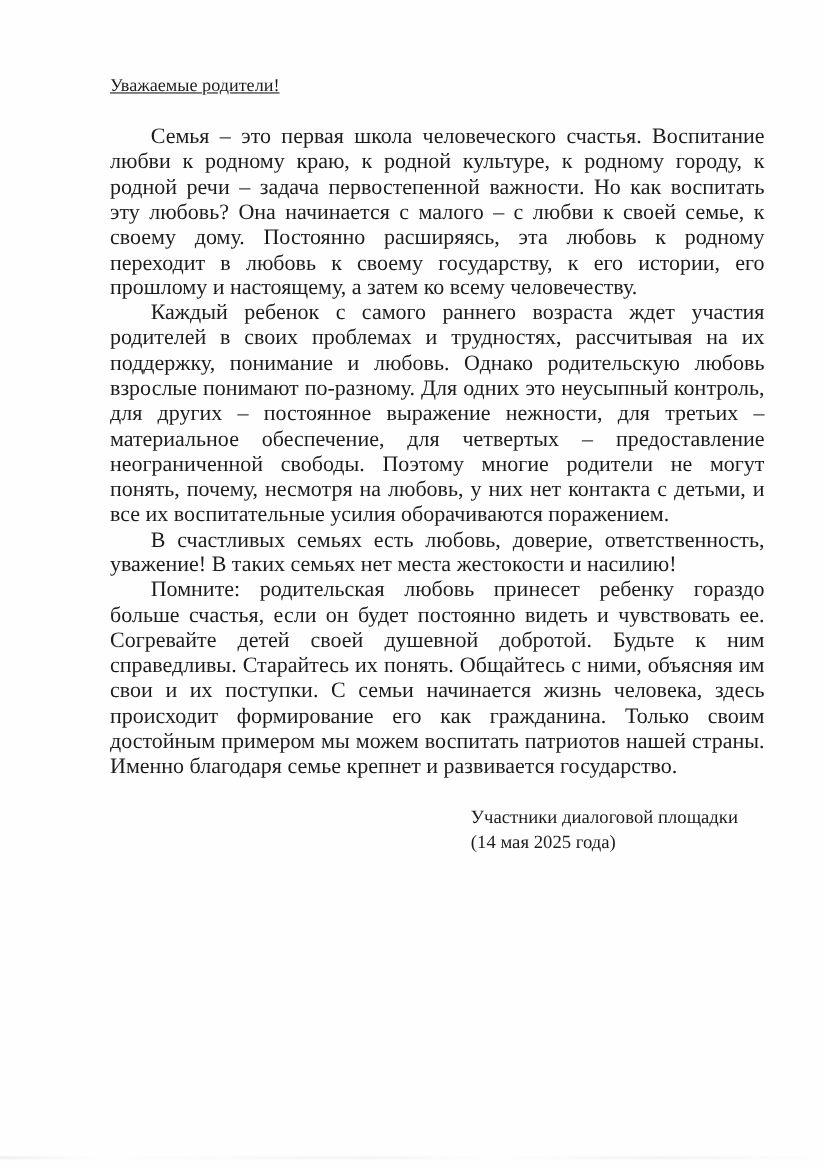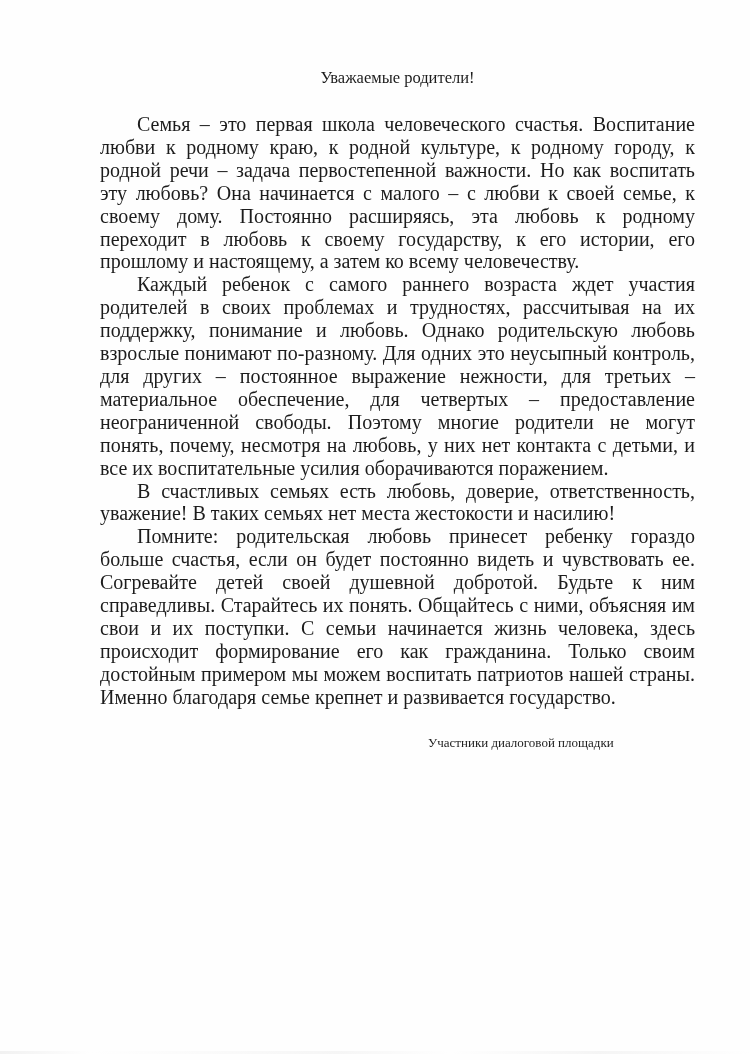--- a/index.html
+++ b/index.html
@@ -19,34 +19,34 @@
     background: #fefefe;
     padding: 66px 55px 0 100px;
     font-family: "Liberation Serif", serif;
     color: #1c1c1c;
     position: relative;
   }
   .doc-title {
     font-size: 16.5px;
     font-weight: normal;
     line-height: 23px;
-    text-align: center;
     margin: 0 0 24px 0;
+    text-decoration: underline;
   }
   .doc-body p {
     margin: 0;
     font-size: 20px;
     line-height: 22.9px;
     text-align: justify;
     text-indent: 37px;
   }
   .signature {
     margin-top: 22px;
     margin-left: 328px;
-    font-size: 13px;
+    font-size: 17px;
     line-height: 23.5px;
   }
   .signature div {
     white-space: nowrap;
   }
   
   .scan-noise {
     position: absolute;
     left: 0;
     bottom: 6px;
@@ -67,17 +67,18 @@
 
   <div class="doc-body">
     <p>Семья – это первая школа человеческого счастья.  Воспитание любви к родному краю, к родной культуре, к родному городу, к родной речи – задача первостепенной важности. Но как воспитать эту любовь? Она начинается с малого – с любви к своей семье, к своему дому. Постоянно расширяясь, эта любовь к родному переходит в любовь к своему государству, к его истории, его прошлому и настоящему, а затем ко всему человечеству.</p>
     <p>Каждый ребенок с самого раннего возраста ждет участия родителей в своих проблемах и трудностях, рассчитывая на их поддержку, понимание и любовь. Однако родительскую любовь взрослые понимают по-разному. Для одних это неусыпный контроль, для других – постоянное выражение нежности, для третьих – материальное обеспечение, для четвертых – предоставление неограниченной свободы. Поэтому многие родители не могут понять, почему, несмотря на любовь, у них нет контакта с детьми, и все их воспитательные усилия оборачиваются поражением.</p>
     <p>В счастливых семьях есть любовь, доверие, ответственность, уважение! В таких семьях нет места жестокости и насилию!</p>
     <p>Помните: родительская любовь принесет ребенку гораздо больше счастья, если он будет постоянно видеть и чувствовать ее. Согревайте детей своей душевной добротой. Будьте к ним справедливы. Старайтесь их понять. Общайтесь с ними, объясняя им свои и их поступки. С семьи начинается жизнь человека, здесь происходит формирование его как гражданина. Только своим достойным примером мы можем воспитать патриотов нашей страны. Именно благодаря семье крепнет и развивается государство.</p>
   </div>
 
   <div class="signature">
     <div>Участники диалоговой площадки</div>
+    <div>(14 мая 2025 года)</div>
   </div>
 
   <div class="scan-noise"></div>
 
 </div>
 
 </body></html>

